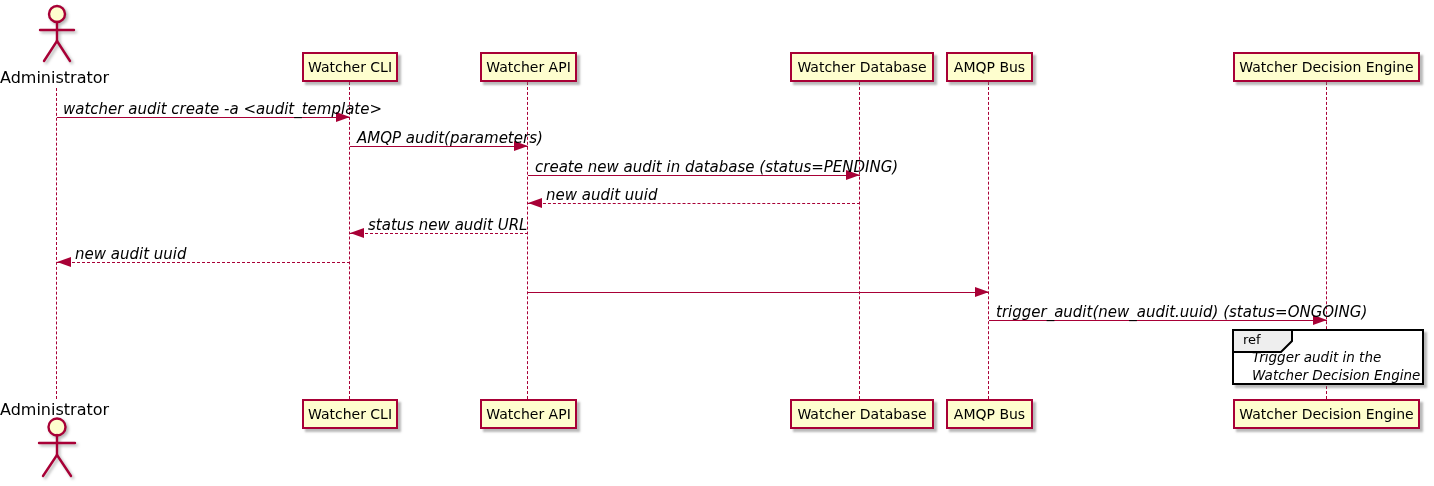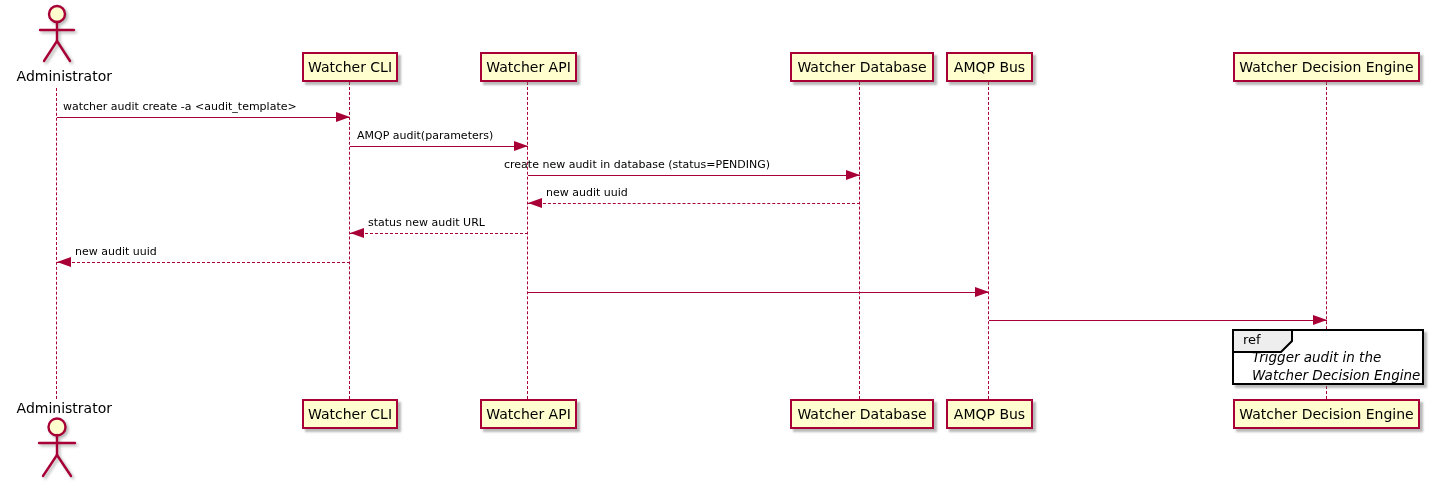--- a/index.html
+++ b/index.html
@@ -12,26 +12,26 @@
           box-sizing:border-box; display:flex; align-items:center; justify-content:center;
           font-size:14px; white-space:nowrap; box-shadow:3px 3px 2px rgba(115,115,115,0.5); }
 
   .mline { position:absolute; height:0; }
   .mline.solid  { border-top:1.3px solid #A80036; }
   .mline.dashed { border-top:1px dashed #A80036; }
 
   .ah { position:absolute; width:14px; height:10px; }
   .ah polygon { fill:#A80036; }
 
-  .mlabel { position:absolute; font-size:11px; white-space:nowrap; }
+  .mlabel { position:absolute; font-size:15px; white-space:nowrap;font-style:italic; }
 
   .actor-svg { position:absolute; filter:drop-shadow(2.5px 2.5px 1.5px rgba(90,90,90,0.45)); }
   .actor-svg circle { fill:#FEFECE; stroke:#A80036; stroke-width:2.4; }
   .actor-svg line { stroke:#A80036; stroke-width:2.4; stroke-linecap:round; }
-  .actor-label { position:absolute; width:112px; text-align:right; font-size:14px; }
+  .actor-label { position:absolute; width:112px; text-align:left; font-size:16px; }
 
   .ref-box { position:absolute; background:#ffffff; border:2px solid #000;
              box-sizing:border-box; box-shadow:3px 3px 2px rgba(115,115,115,0.5); }
   .ref-tab { position:absolute; left:-2px; top:-2px; width:66px; height:24px; }
   .ref-tab .kw { position:absolute; left:11px; top:3px; font-size:13px; font-weight:normal; }
   .ref-text { position:absolute; left:18px; top:17px; font-size:13.5px; line-height:18px;font-style:italic; }
 </style>
 </head>
 <body>
 
@@ -53,21 +53,21 @@
   <div class="mline solid" style="left:350px;top:146px;width:178px"></div>
   <svg class="ah" style="left:514px;top:141px" viewBox="0 0 14 10">
       <polygon points="0,0 14,5 0,10"></polygon>
     </svg>
   <div class="mlabel" style="left:357px;top:129px">AMQP audit(parameters)</div>
 
   <div class="mline solid" style="left:528px;top:175px;width:332px"></div>
   <svg class="ah" style="left:846px;top:170px" viewBox="0 0 14 10">
       <polygon points="0,0 14,5 0,10"></polygon>
     </svg>
-  <div class="mlabel" style="left:504px;top:158px">create new audit in database (status=PENDING)</div>
+  <div class="mlabel" style="left:535px;top:158px">create new audit in database (status=PENDING)</div>
 
   <div class="mline dashed" style="left:528px;top:203px;width:332px"></div>
   <svg class="ah" style="left:528px;top:198px" viewBox="0 0 14 10">
       <polygon points="14,0 0,5 14,10"></polygon>
     </svg>
   <div class="mlabel" style="left:546px;top:186px">new audit uuid</div>
 
   <div class="mline dashed" style="left:350px;top:233px;width:178px"></div>
   <svg class="ah" style="left:350px;top:228px" viewBox="0 0 14 10">
       <polygon points="14,0 0,5 14,10"></polygon>
@@ -82,20 +82,21 @@
 
   <div class="mline solid" style="left:528px;top:292px;width:461px"></div>
   <svg class="ah" style="left:975px;top:287px" viewBox="0 0 14 10">
       <polygon points="0,0 14,5 0,10"></polygon>
     </svg>
 
   <div class="mline solid" style="left:989px;top:320px;width:338px"></div>
   <svg class="ah" style="left:1313px;top:315px" viewBox="0 0 14 10">
       <polygon points="0,0 14,5 0,10"></polygon>
     </svg>
+  <div class="mlabel" style="left:996px;top:303px">trigger_audit(new_audit.uuid) (status=ONGOING)</div>
 
   <svg class="actor-svg" style="left:34px;top:4px" width="46" height="60" viewBox="0 0 46 60">
     <circle cx="23" cy="10" r="8"></circle>
     <line x1="23" y1="18" x2="23" y2="37"></line>
     <line x1="6" y1="26" x2="40" y2="26"></line>
     <line x1="23" y1="37" x2="10" y2="57"></line>
     <line x1="23" y1="37" x2="36" y2="57"></line>
   </svg>
   <div class="actor-label" style="left:0;top:68px">Administrator</div>
 

